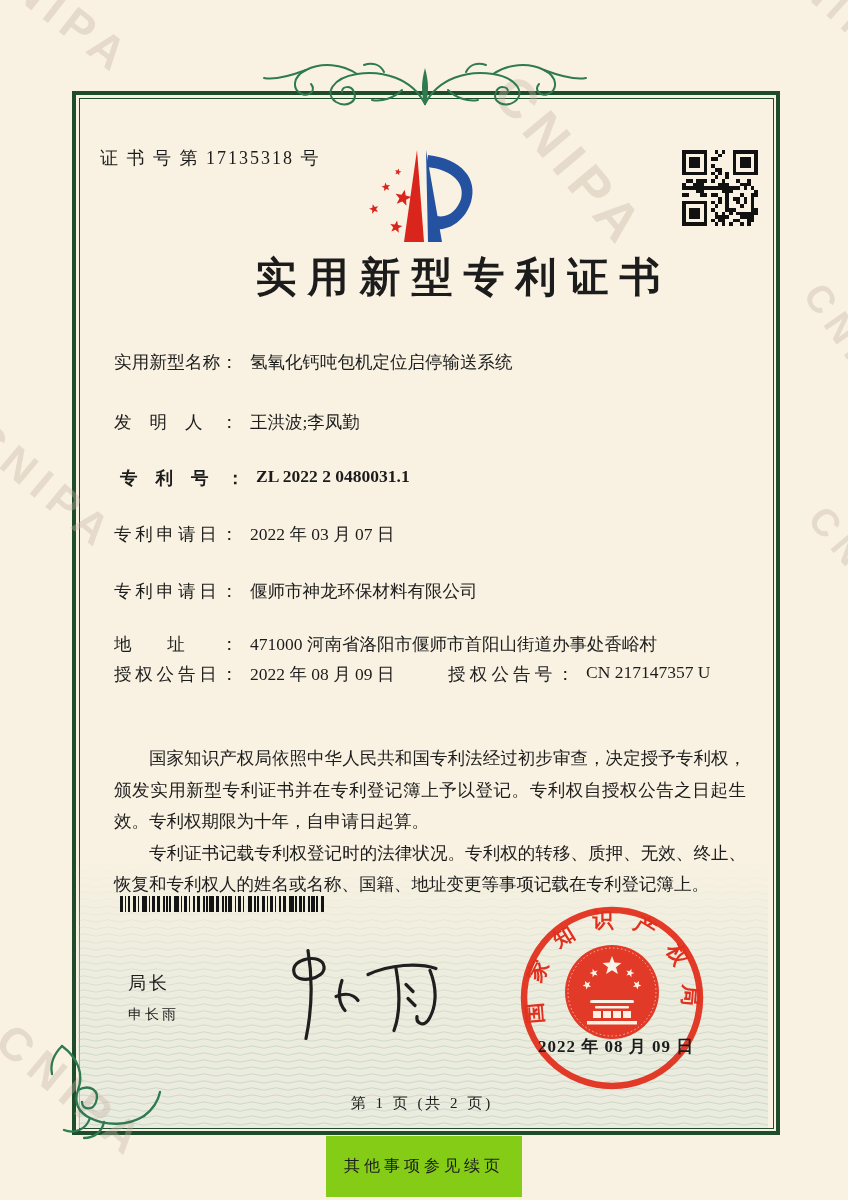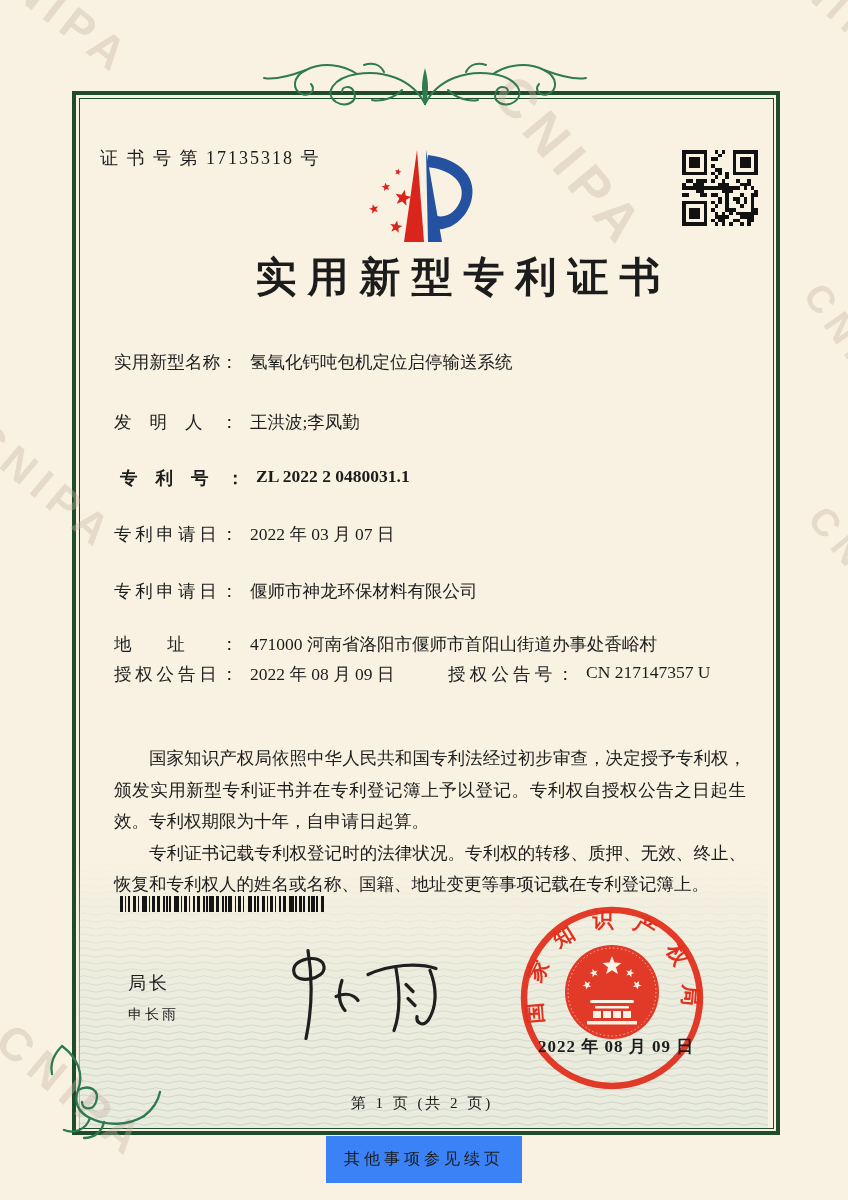--- a/index.html
+++ b/index.html
@@ -40,21 +40,21 @@
   .signer-name{position:absolute;left:128px;top:1006px;font-size:14px;letter-spacing:3px;z-index:2;}
   #signature{position:absolute;left:250px;top:946px;width:200px;height:96px;z-index:2;}
   
   #seal{position:absolute;left:516px;top:902px;width:192px;height:192px;z-index:2;}
   .seal-date{position:absolute;left:520px;top:1035px;width:192px;text-align:center;
              font-size:17px;font-weight:600;letter-spacing:1px;z-index:3;}
   
   .page-num{position:absolute;left:72px;top:1094px;width:700px;text-align:center;
             font-size:15px;letter-spacing:3px;z-index:2;}
   .note-box{position:absolute;left:424px;top:1136px;transform:translateX(-50%);
-            background:#3b82f6;padding:13px 18px;font-size:16px;letter-spacing:4px;z-index:2;}
+            background:#84cc16;padding:20px 18px;font-size:16px;letter-spacing:4px;z-index:2;}
 </style>
 </head>
 <body>
 
 <div class="page">
 
   <span class="wm" style="left:-34px;top:-18px;font-size:46px;transform:rotate(38deg);">CNIPA</span>
   <span class="wm" style="left:758px;top:-14px;font-size:40px;transform:rotate(42deg);">CNIPA</span>
   <span class="wm" style="left:468px;top:130px;font-size:54px;transform:rotate(50deg);">CNIPA</span>
   <span class="wm" style="left:779px;top:330px;font-size:38px;transform:rotate(55deg);">CNIPA</span>

